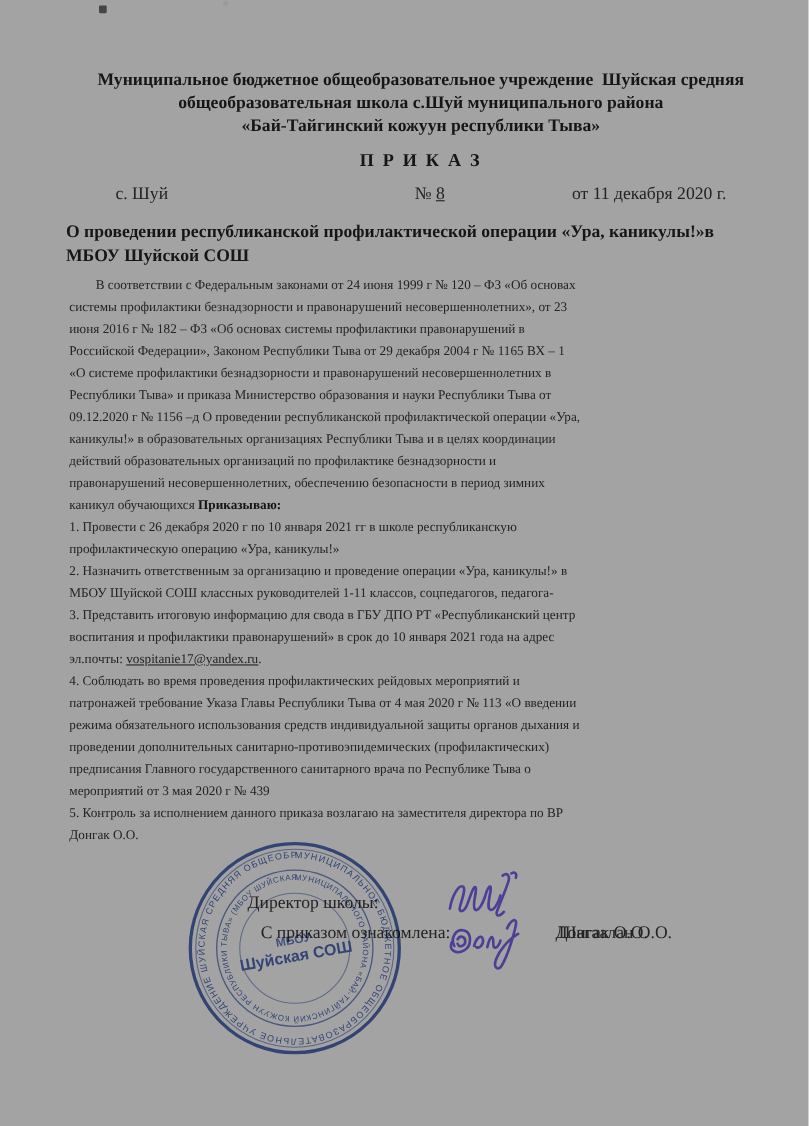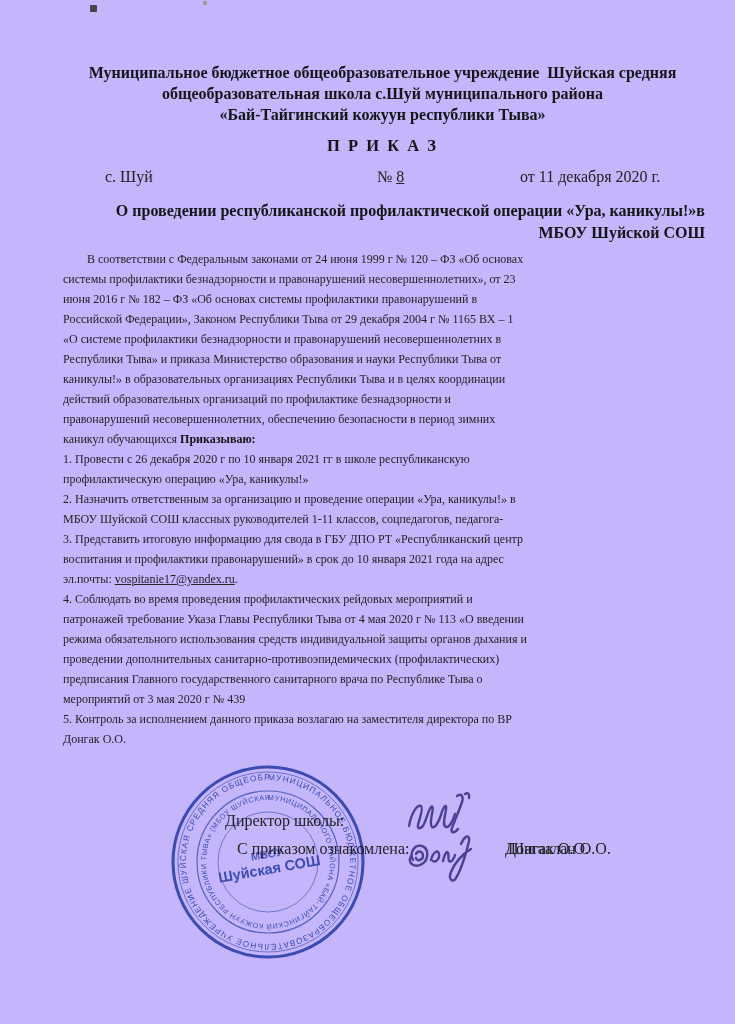--- a/index.html
+++ b/index.html
@@ -4,21 +4,21 @@
 <style>
   html,body{margin:0;padding:0;}
   body{
     width:735px;height:1024px;
     background:#f2f2f0;
     font-family:"Liberation Serif","DejaVu Serif",serif;
     position:relative;
   }
   .page{
     position:absolute;left:0;top:0;width:735px;height:1024px;
-    background:#c4b5fd;
+    background:#a3a3a3;
     overflow:hidden;
   }
   .speck1{position:absolute;left:90px;top:5px;width:7px;height:7px;background:#454545;border-radius:1px;}
   .speck2{position:absolute;left:203px;top:1px;width:4px;height:4px;background:#9a9a9a;border-radius:1px;}
 
   .doc-header{
     position:absolute;left:60px;top:62px;width:645px;
     text-align:center;font-weight:bold;font-size:16px;line-height:21px;color:#161616;
   }
   .doc-header .hline{white-space:pre;}
@@ -30,21 +30,21 @@
   }
 
   .meta-row{position:absolute;left:0;top:168px;width:735px;height:22px;font-size:16px;color:#222;}
   .meta-place{position:absolute;left:105px;white-space:pre;}
   .meta-number{position:absolute;left:377px;white-space:pre;}
   .meta-date{position:absolute;left:520px;white-space:pre;}
   .u{text-decoration:underline;}
 
   .subject{
     position:absolute;left:60px;top:200px;width:645px;
-    text-align:right;font-weight:bold;font-size:16px;line-height:22px;color:#161616;
+    text-align:left;font-weight:bold;font-size:16px;line-height:22px;color:#161616;
   }
   .subject .sline{white-space:pre;}
 
   .order-body{
     position:absolute;left:63px;top:249px;width:665px;
     font-size:12px;line-height:20px;color:#232323;
   }
   .bline{white-space:pre;height:20px;}
   .bold{font-weight:bold;color:#141414;}
   .link{text-decoration:underline;color:#232323;cursor:pointer;}
@@ -88,20 +88,21 @@
     <div class="sline">МБОУ Шуйской СОШ</div>
   </div>
 
   <div class="order-body">
       <div class="bline"><span>        В соответствии с Федеральным законами от 24 июня 1999 г № 120 – ФЗ «Об основах</span></div>
       <div class="bline"><span>системы профилактики безнадзорности и правонарушений несовершеннолетних», от 23</span></div>
       <div class="bline"><span>июня 2016 г № 182 – ФЗ «Об основах системы профилактики правонарушений в</span></div>
       <div class="bline"><span>Российской Федерации», Законом Республики Тыва от 29 декабря 2004 г № 1165 ВХ – 1</span></div>
       <div class="bline"><span>«О системе профилактики безнадзорности и правонарушений несовершеннолетних в</span></div>
       <div class="bline"><span>Республики Тыва» и приказа Министерство образования и науки Республики Тыва от</span></div>
+      <div class="bline"><span>09.12.2020 г № 1156 –д О проведении республиканской профилактической операции «Ура,</span></div>
       <div class="bline"><span>каникулы!» в образовательных организациях Республики Тыва и в целях координации</span></div>
       <div class="bline"><span>действий образовательных организаций по профилактике безнадзорности и</span></div>
       <div class="bline"><span>правонарушений несовершеннолетних, обеспечению безопасности в период зимних</span></div>
       <div class="bline"><span>каникул обучающихся </span><span class="bold">Приказываю:</span></div>
       <div class="bline"><span>1. Провести с 26 декабря 2020 г по 10 января 2021 гг в школе республиканскую</span></div>
       <div class="bline"><span>профилактическую операцию «Ура, каникулы!»</span></div>
       <div class="bline"><span>2. Назначить ответственным за организацию и проведение операции «Ура, каникулы!» в</span></div>
       <div class="bline"><span>МБОУ Шуйской СОШ классных руководителей 1-11 классов, соцпедагогов, педагога-</span></div>
       <div class="bline"><span>3. Представить итоговую информацию для свода в ГБУ ДПО РТ «Республиканский центр</span></div>
       <div class="bline"><span>воспитания и профилактики правонарушений» в срок до 10 января 2021 года на адрес</span></div>

